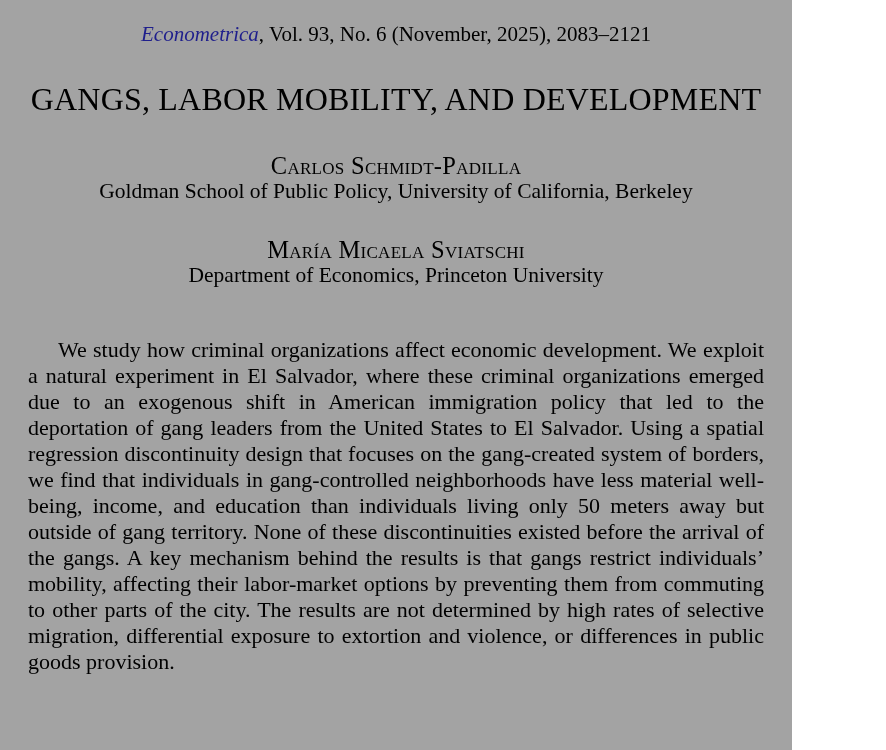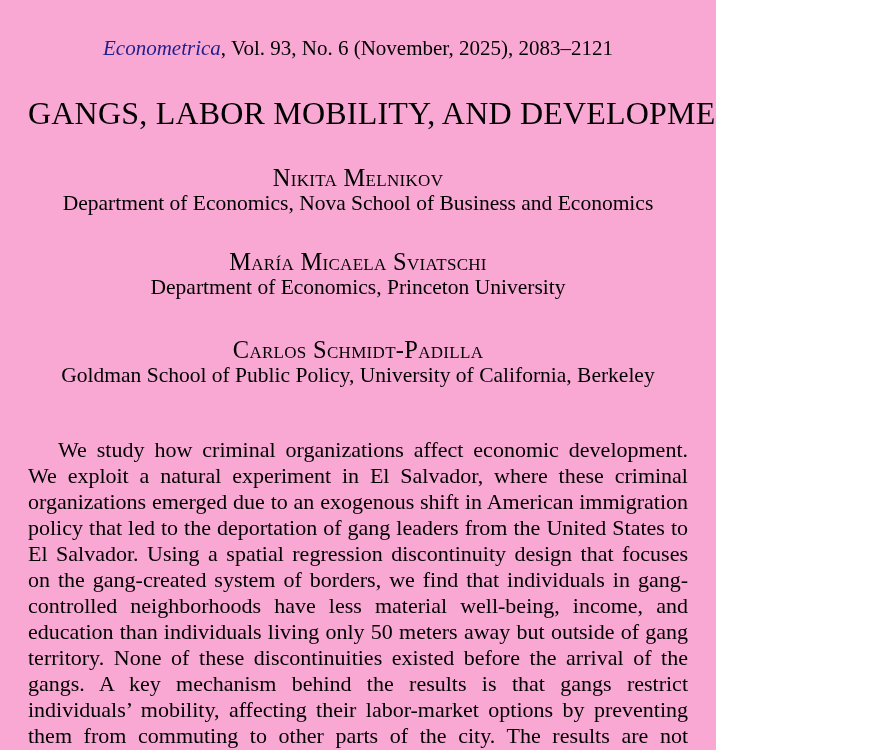--- a/index.html
+++ b/index.html
@@ -2,25 +2,25 @@
 <html style="--journal-color: #1f1f8c;"><head>
 <meta charset="utf-8">
 <style>
   html, body {
     margin: 0;
     padding: 0;
     background: #ffffff;
   }
   .page {
     position: relative;
-    width: 716px;
+    width: 792px;
     height: 750px;
     box-sizing: border-box;
-    padding: 36px 28px 0 28px;
-    background: #f9a8d4;
+    padding: 22px 28px 0 28px;
+    background: #a3a3a3;
     color: #000000;
     font-family: "Liberation Serif", serif;
     overflow: hidden;
   }
   .journal-line {
     text-align: center;
     font-size: 21px;
     line-height: 25px;
     white-space: nowrap;
   }
@@ -67,30 +67,26 @@
 <body>
 
 <div class="page">
 
   <div class="journal-line">
     <span class="journal-name">Econometrica</span><span>, Vol. 93, No. 6 (November, 2025), 2083–2121</span>
   </div>
 
   <h1 class="paper-title">GANGS, LABOR MOBILITY, AND DEVELOPMENT</h1>
 
-  <div class="author-block first">
-    <div class="author-name">Nikita Melnikov</div>
-    <div class="affiliation">Department of Economics, Nova School of Business and Economics</div>
+
+  <div class="author-block second">
+    <div class="author-name">Carlos Schmidt-Padilla</div>
+    <div class="affiliation">Goldman School of Public Policy, University of California, Berkeley</div>
   </div>
 
   <div class="author-block third">
     <div class="author-name">María Micaela Sviatschi</div>
     <div class="affiliation">Department of Economics, Princeton University</div>
   </div>
 
-  <div class="author-block second">
-    <div class="author-name">Carlos Schmidt-Padilla</div>
-    <div class="affiliation">Goldman School of Public Policy, University of California, Berkeley</div>
-  </div>
-
   <p class="abstract">We study how criminal organizations affect economic development. We exploit a natural experiment in El Salvador, where these criminal organizations emerged due to an exogenous shift in American immigration policy that led to the deportation of gang leaders from the United States to El Salvador. Using a spatial regression discontinuity design that focuses on the gang-created system of borders, we find that individuals in gang-controlled neighborhoods have less material well-being, income, and education than individuals living only 50 meters away but outside of gang territory. None of these discontinuities existed before the arrival of the gangs. A key mechanism behind the results is that gangs restrict individuals’ mobility, affecting their labor-market options by preventing them from commuting to other parts of the city. The results are not determined by high rates of selective migration, differential exposure to extortion and violence, or differences in public goods provision.</p>
 
 </div>
 
 </body></html>

